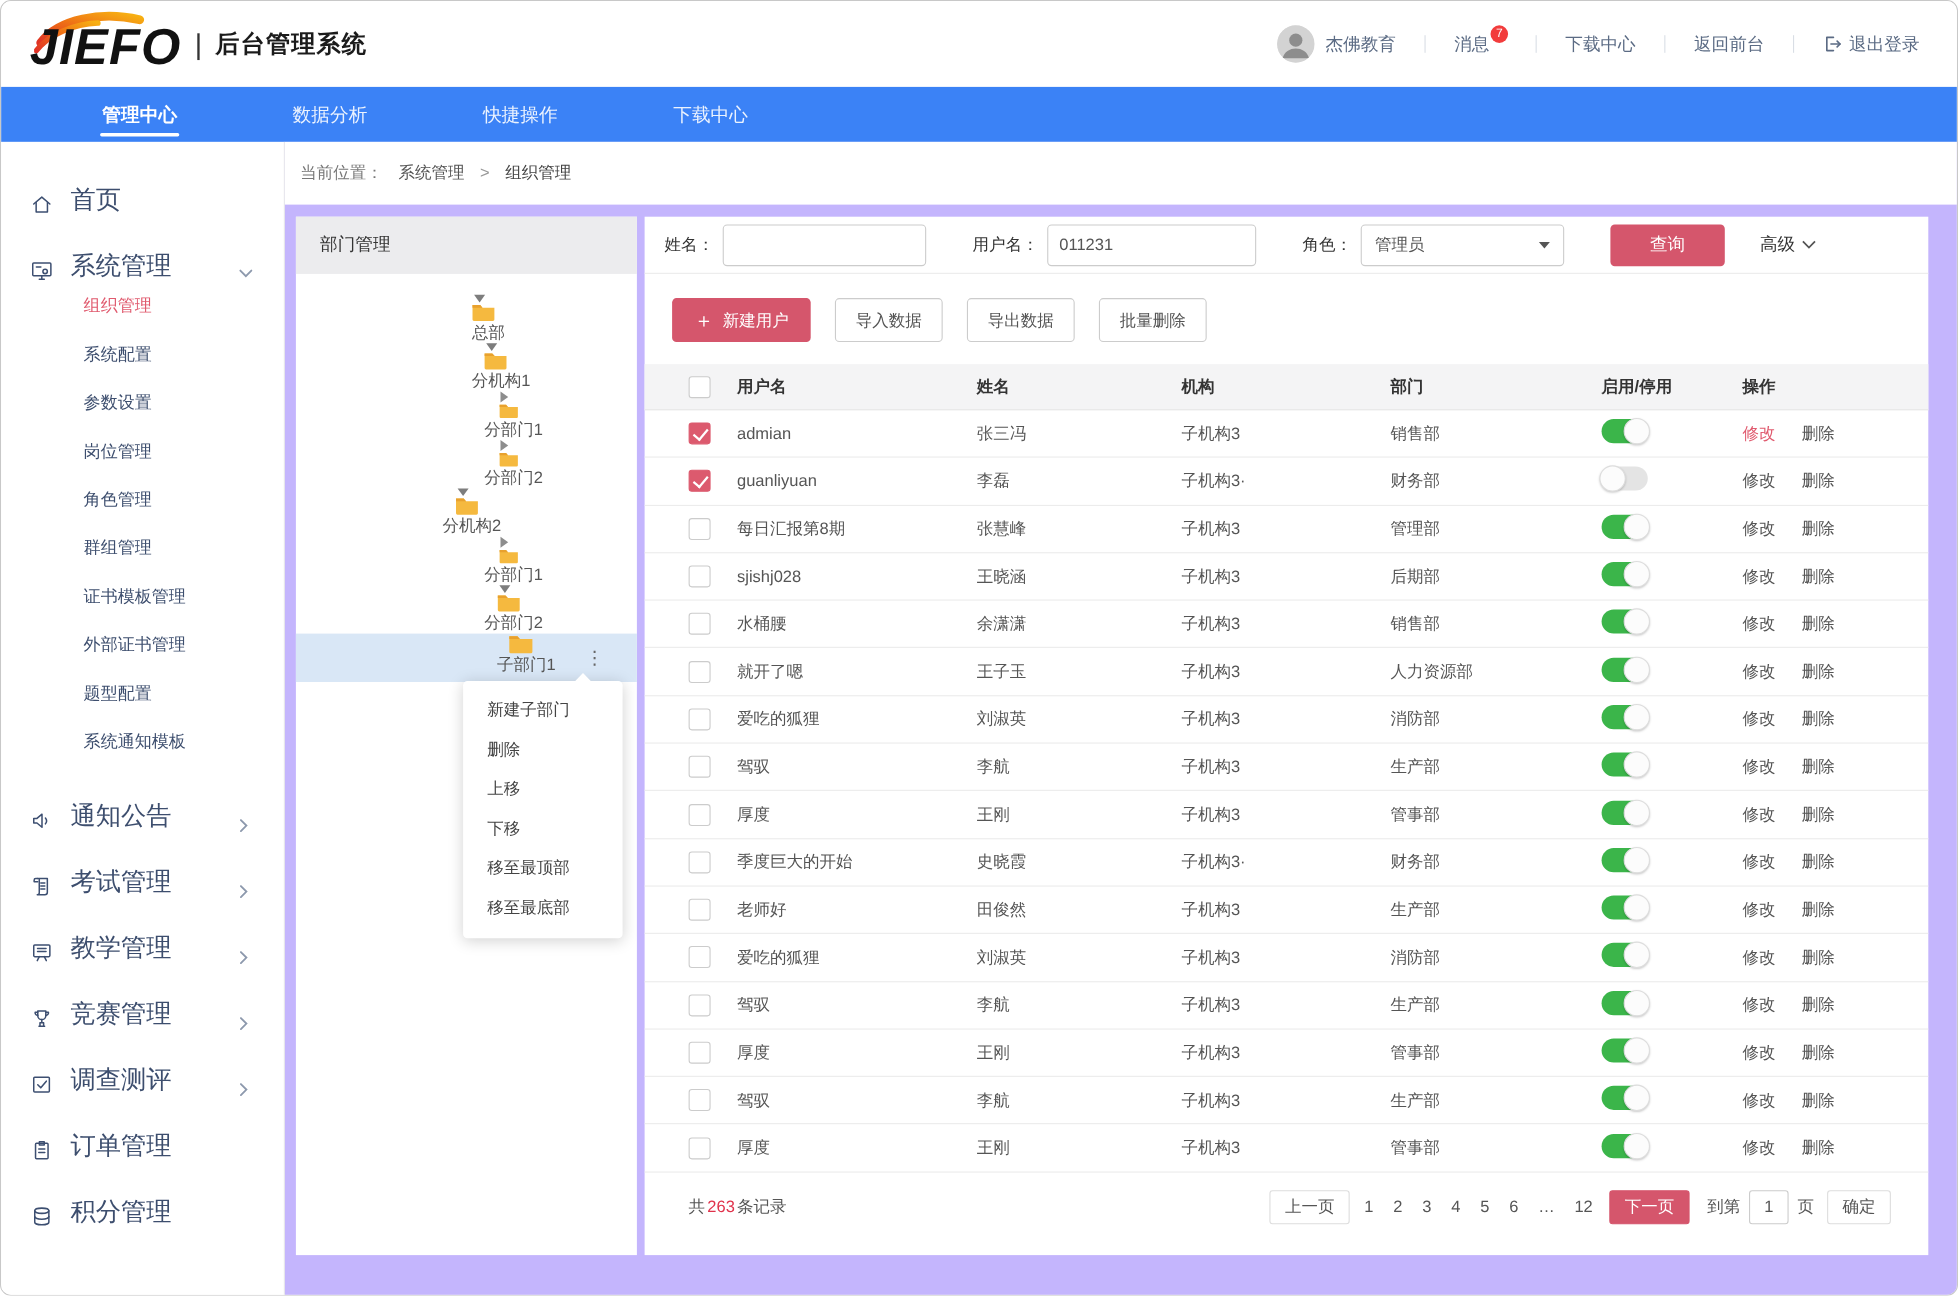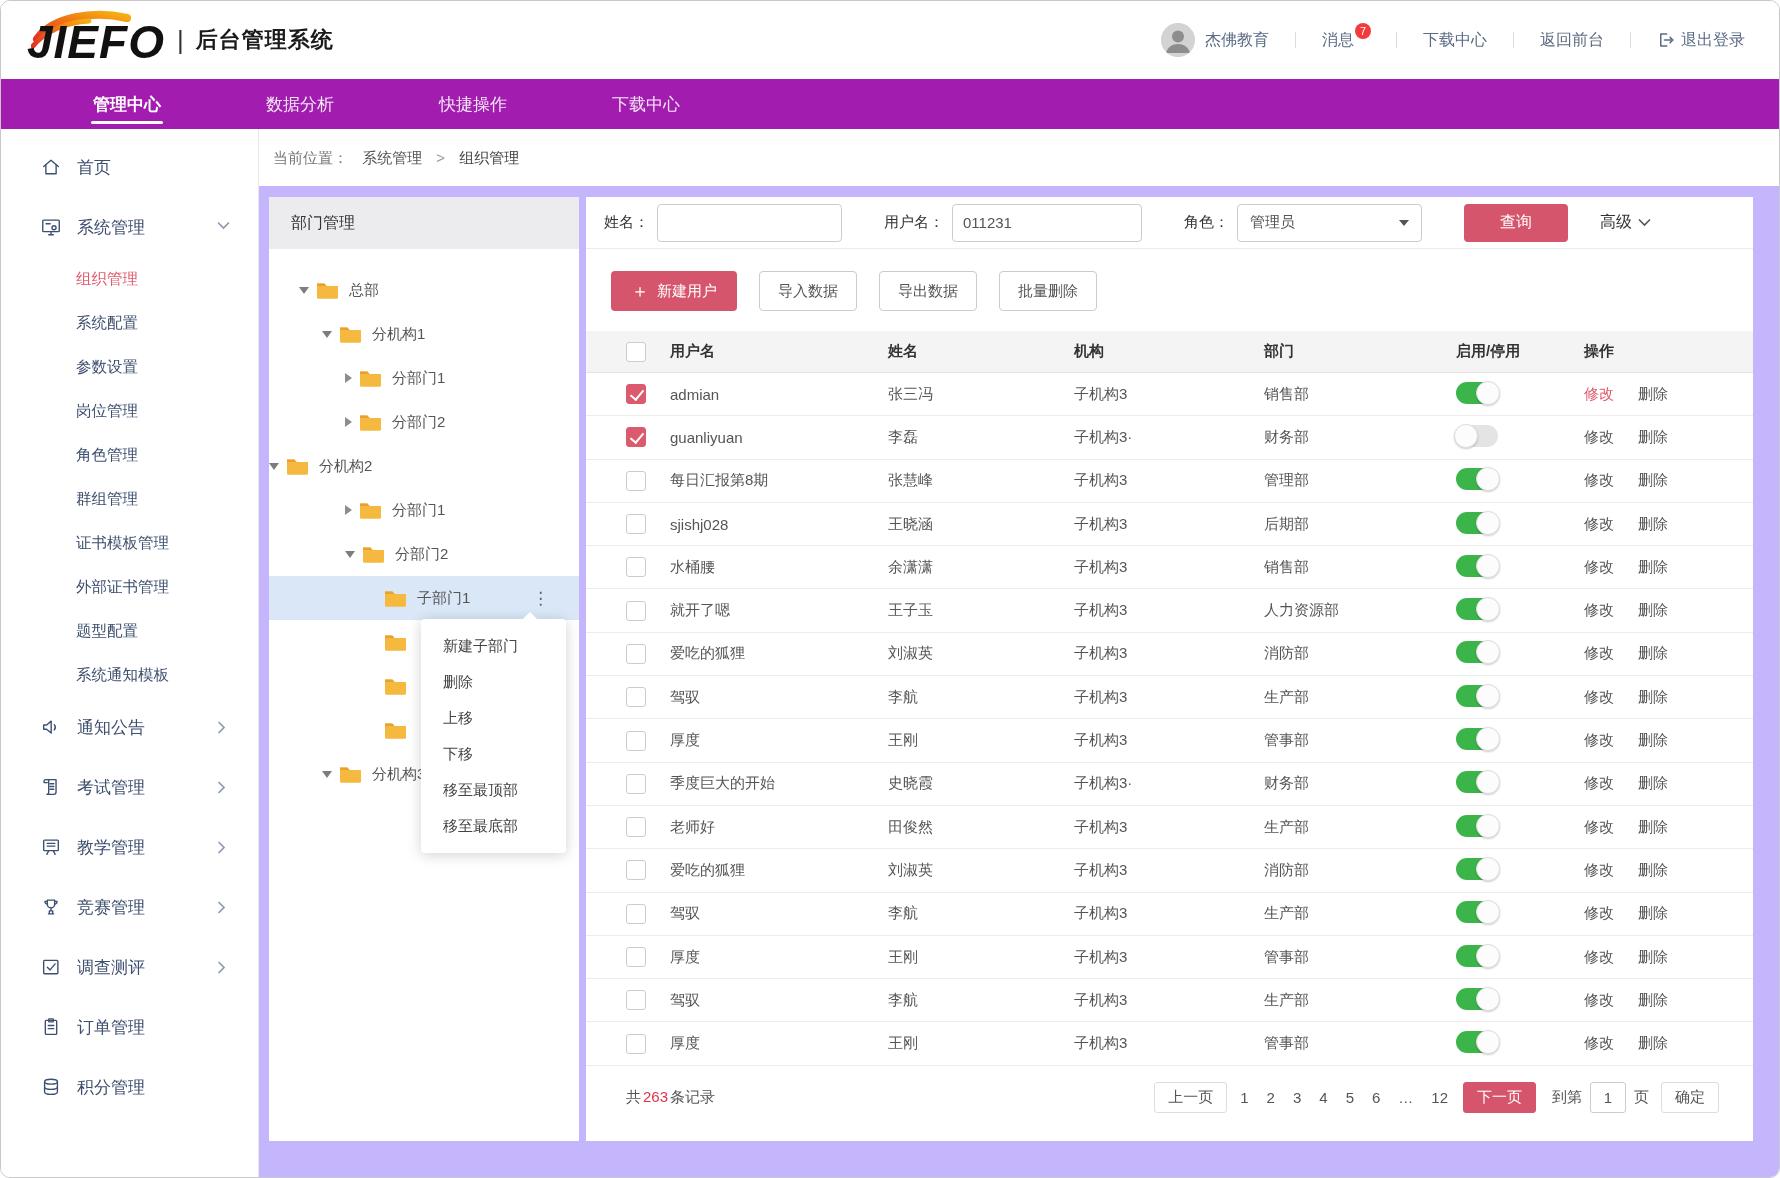--- a/index.html
+++ b/index.html
@@ -16,48 +16,48 @@
   .logo-div { color:#333; font-size:26px; font-weight:300; margin:0 12px 0 4px; }
   .sys-title { font-size:22px; font-weight:700; color:#1b1b1b; letter-spacing:1px; }
   .top-right { display:flex; align-items:center; color:#5b6b84; font-size:16px; }
   .top-right .item { display:flex; align-items:center; cursor:pointer; }
   .vdiv { width:1px; height:16px; background:#d9dee5; margin:0 26px; }
   .avatar { width:34px; height:34px; border-radius:50%; background:#d9d9d9; display:inline-flex; align-items:center; justify-content:center; margin-right:10px; overflow:hidden; }
   .badge { position:relative; top:-9px; left:1px; min-width:16px; height:16px; border-radius:8px; background:#f23c3c; color:#fff; font-size:11px; line-height:16px; text-align:center; display:inline-block; padding:0 3px; }
   .logout svg { margin-right:6px; }
 
   
-  .navbar { height:50px; background:#a21caf; display:flex; align-items:stretch; padding-left:92px; }
+  .navbar { height:50px; background:#3b82f6; display:flex; align-items:stretch; padding-left:92px; }
   .nav-tab { position:relative; color:rgba(255,255,255,.9); font-size:17px; display:flex; align-items:center; margin-right:105px; cursor:pointer; }
   .nav-tab.active { color:#fff; font-weight:700; }
   .nav-tab.active::after { content:""; position:absolute; left:50%; transform:translateX(-50%); bottom:5px; width:72px; height:3px; background:#fff; border-radius:2px; }
 
   
   .main-row { display:flex; height:1050px; }
   .sidebar { width:258px; background:#fff; border-right:1px solid #e8e8e8; padding-top:8px; overflow:hidden; }
-  .side-item { height:60px; display:flex; align-items:center; padding-left:39px; position:relative; color:#3d4e6e; font-size:17px; cursor:pointer; }
+  .side-item { height:60px; display:flex; align-items:flex-end; padding-left:26px; position:relative; color:#3d4e6e; font-size:23px; cursor:pointer; }
   .side-item .s-ic { width:22px; height:22px; margin-right:15px; }
   .side-item .chev { position:absolute; right:28px; width:13px; height:13px; }
   .side-sub { list-style:none; }
   .side-sub li { height:44px; line-height:44px; padding-left:75px; font-size:15.5px; color:#3d4e6e; cursor:pointer; }
   .side-sub li.active { color:#e05a6e; }
 
   .content { flex:1; display:flex; flex-direction:column; background:#c4b5fd; }
   .breadcrumb { height:57px; line-height:57px; background:#fff; padding-left:14px; font-size:15px; color:#777; }
   .breadcrumb .bc-item { color:#555; margin:0 10px; cursor:pointer; }
   .breadcrumb .bc-sep { color:#999; }
   .breadcrumb .cur { color:#444; }
 
   .panels { flex:1; display:flex; padding:11px 26px 0 10px; }
 
   
   .tree-panel { width:310px; background:#fff; height:944px; margin-right:7px; position:relative; }
   .tree-head { height:52px; line-height:52px; background:#ececee; padding-left:22px; font-size:16px; color:#333; }
   .tree-body { padding-top:19px; }
-  .tree-row { height:44px; display:flex; align-items:center; position:relative; cursor:pointer; font-size:15px; color:#555; }
+  .tree-row { height:44px; display:flex; align-items:center; position:relative; cursor:pointer; font-size:15px; color:#555;flex-direction:column; }
   .tree-row.sel { background:#d9e7f6; }
   .arw { display:inline-block; width:0; height:0; margin-right:7px; }
   .arw.down { border-left:5.5px solid transparent; border-right:5.5px solid transparent; border-top:7px solid #7d7d7d; }
   .arw.rt { border-top:5.5px solid transparent; border-bottom:5.5px solid transparent; border-left:7px solid #8d8d8d; }
   .arw.sp { width:16px; border:none; margin-right:0; }
   .folder { width:23px; height:19px; }
   .tree-row .lbl { margin-left:10px; }
   .dots { position:absolute; right:30px; top:50%; transform:translateY(-50%); color:#666; font-size:17px; letter-spacing:0; cursor:pointer; line-height:1; }
 
   .ctx { position:absolute; left:152px; top:422px; width:145px; background:#fff; border-radius:4px; box-shadow:0 2px 14px rgba(0,0,0,.18); padding:9px 0; z-index:9; }

